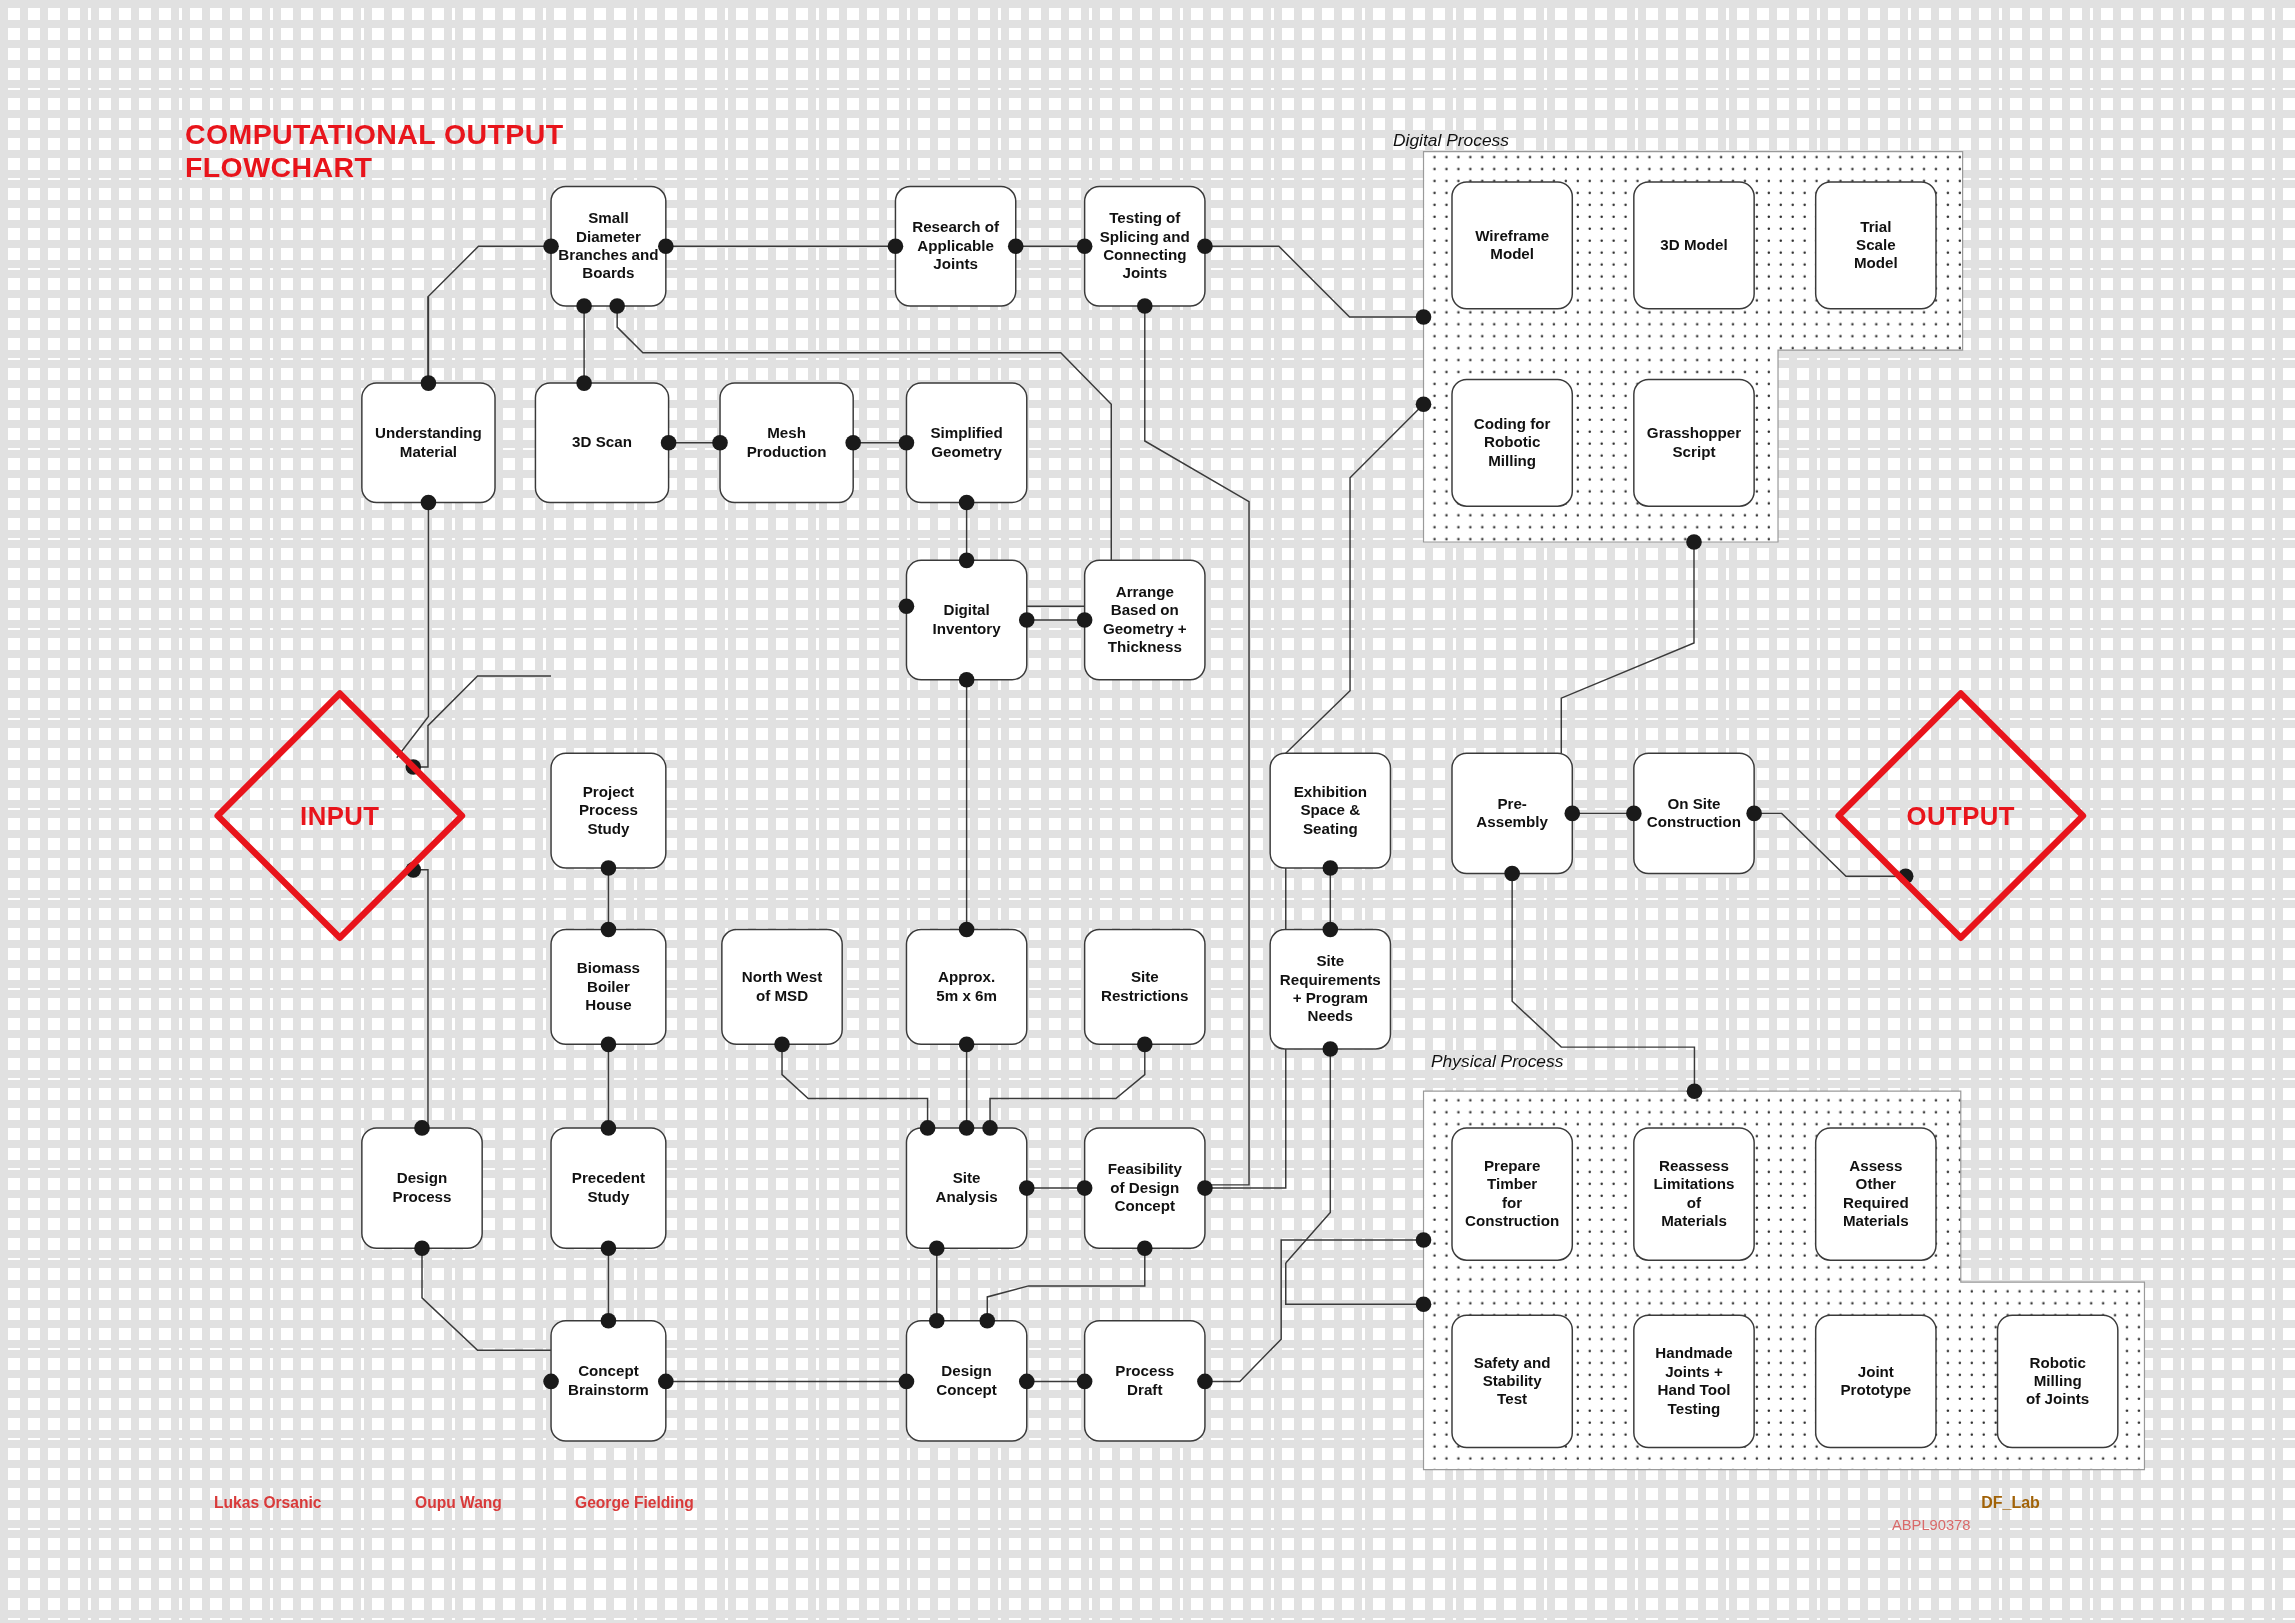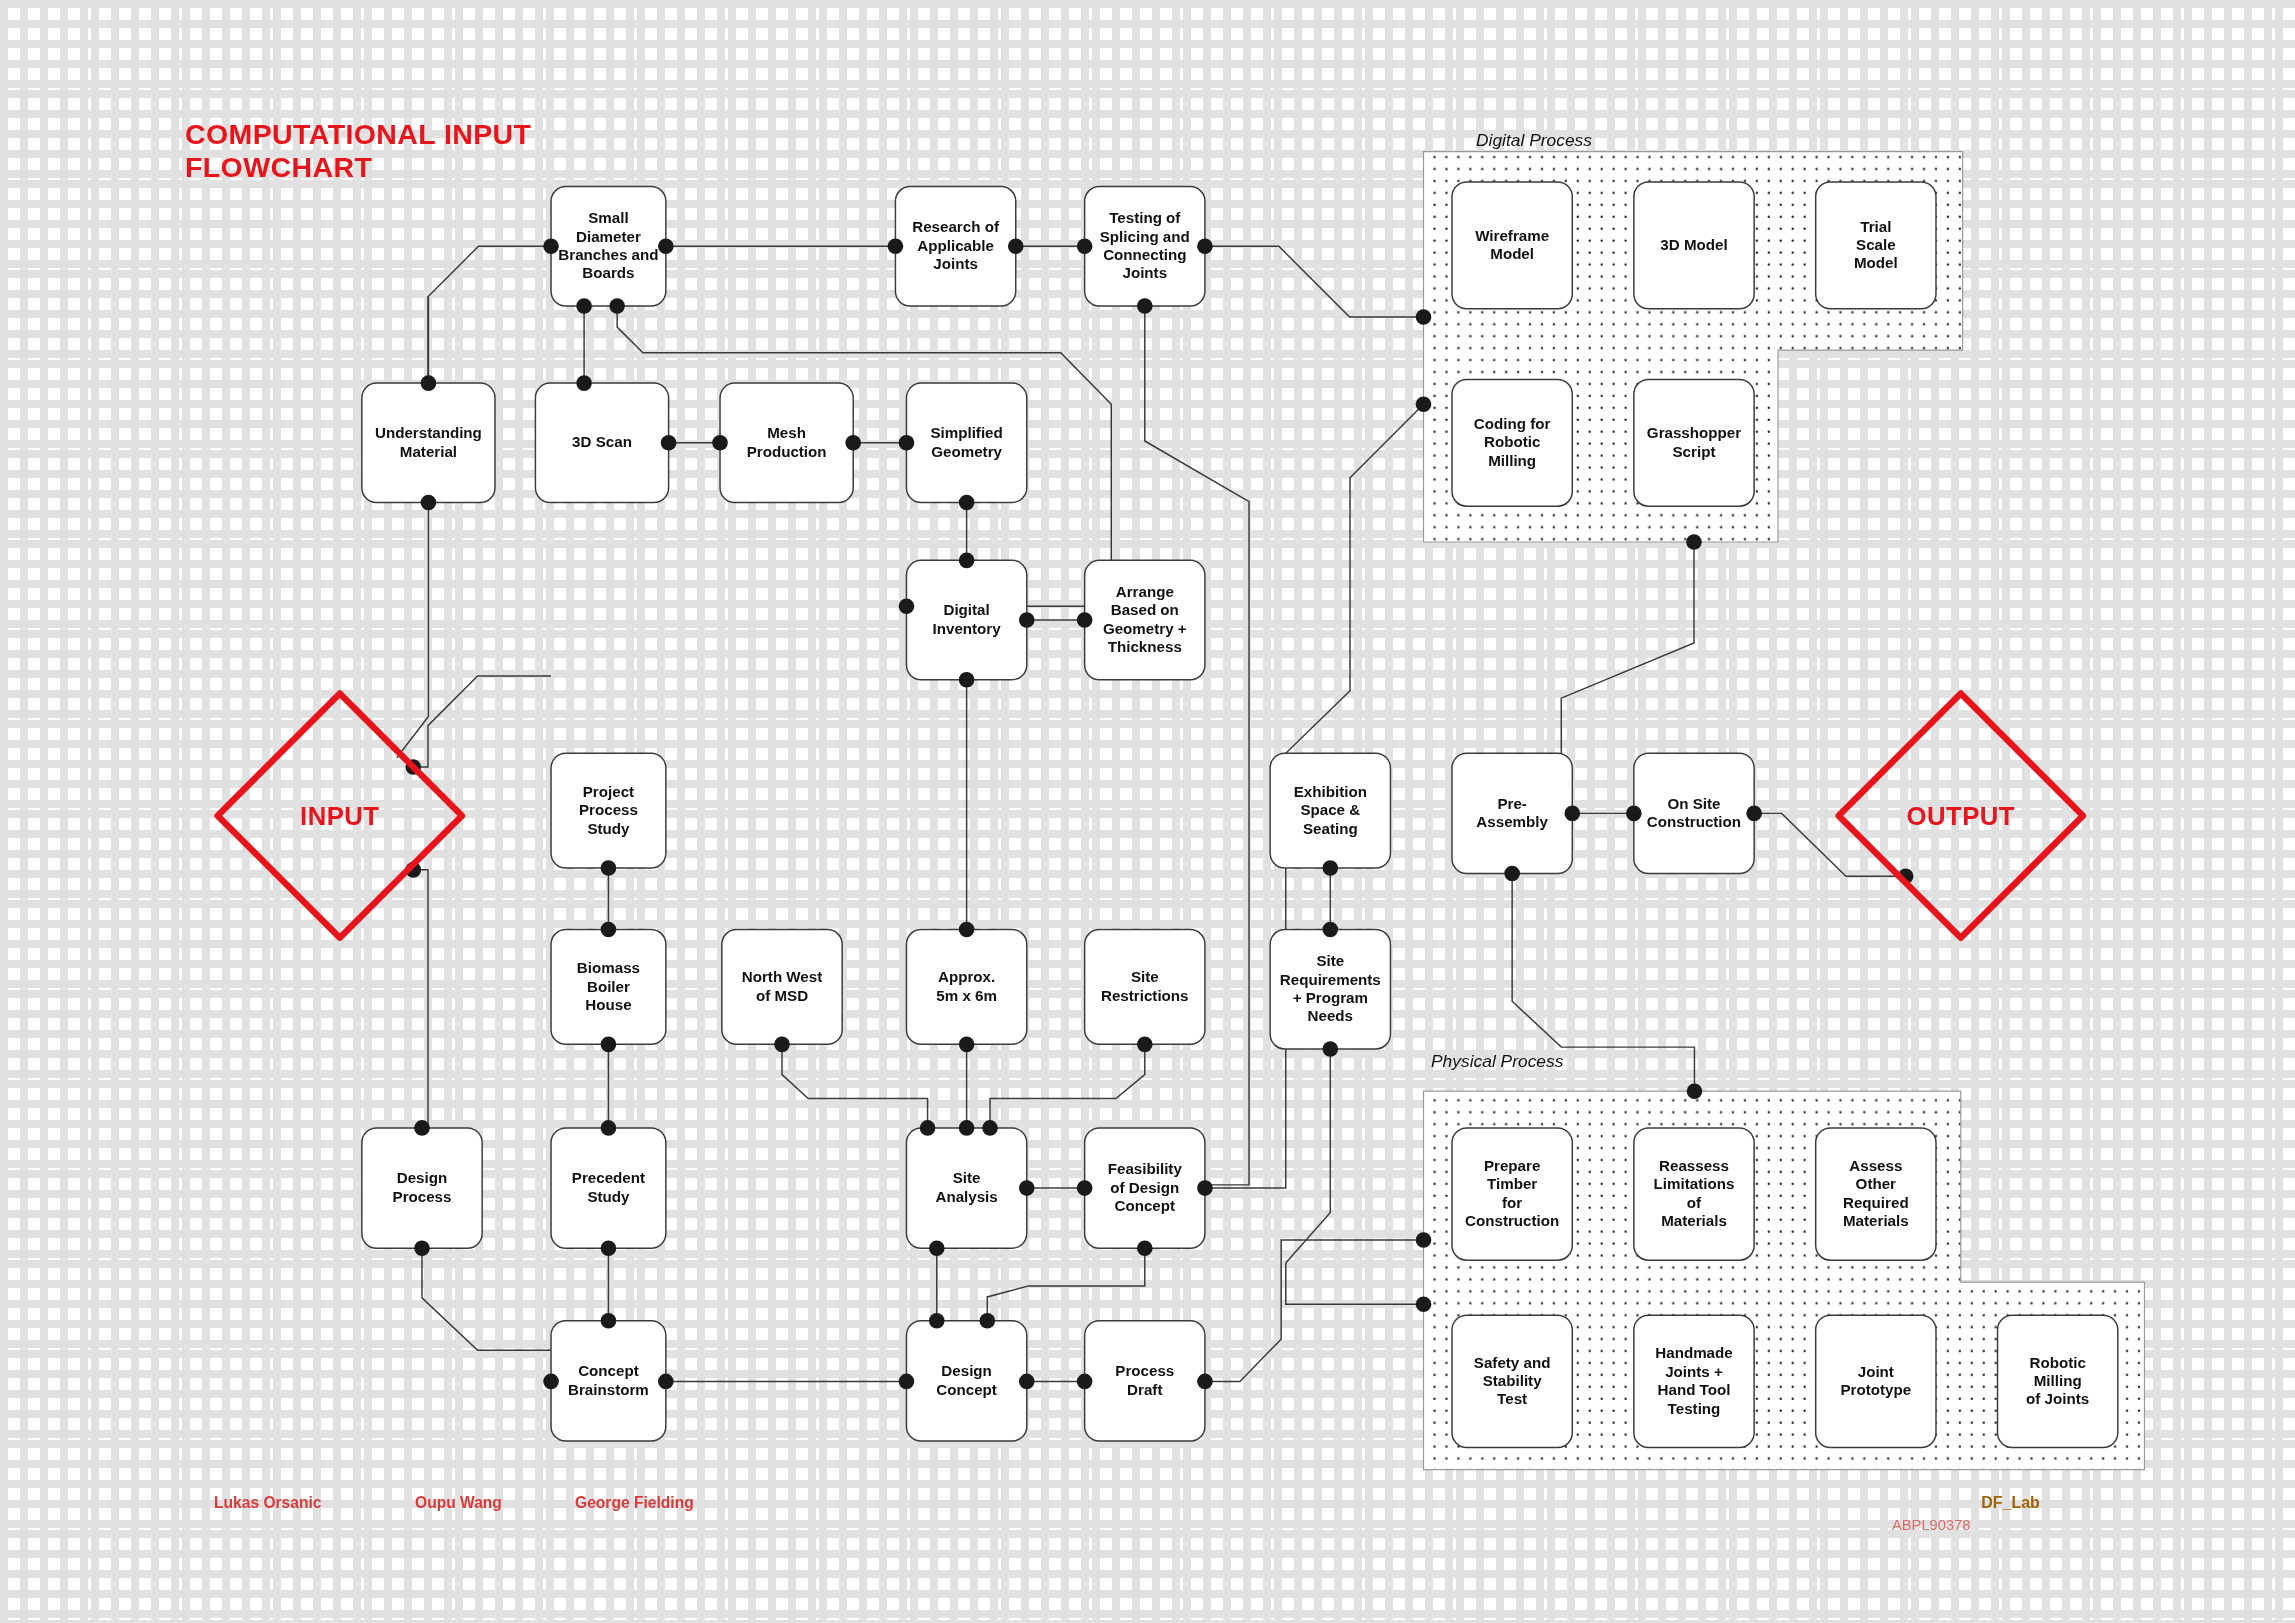--- a/index.html
+++ b/index.html
@@ -56,24 +56,24 @@
   .wire{stroke:#3a3a3a;stroke-width:1.6;fill:none;}
   .regionbox{stroke:#9a9a9a;stroke-width:1.3;}
 </style>
 </head>
 <body>
 
 <div id="stage">
 
   <div id="grid"></div>
 
-  <div class="title">COMPUTATIONAL INPUT
+  <div class="title">COMPUTATIONAL OUTPUT
 FLOWCHART</div>
 
-  <div class="region-label" id="lbl-digital" style="left:1476px;top:130px;">Digital Process</div>
+  <div class="region-label" id="lbl-digital" style="left:1393px;top:130px;">Digital Process</div>
   <div class="region-label" id="lbl-physical" style="left:1431px;top:1051px;">Physical Process</div>
 
   <div class="credit" style="left:185px;top:1494px;">Lukas Orsanic</div>
   <div class="credit" style="left:386px;top:1494px;">Oupu Wang</div>
   <div class="credit" style="left:546px;top:1494px;">George Fielding</div>
 
   <div class="lab" style="left:1892px;top:1494px;width:237px;">DF_Lab</div>
   <div class="labcode" style="left:1892px;top:1517px;width:237px;">ABPL90378</div>
 
   <svg id="flow" viewBox="0 0 2500 1768">

